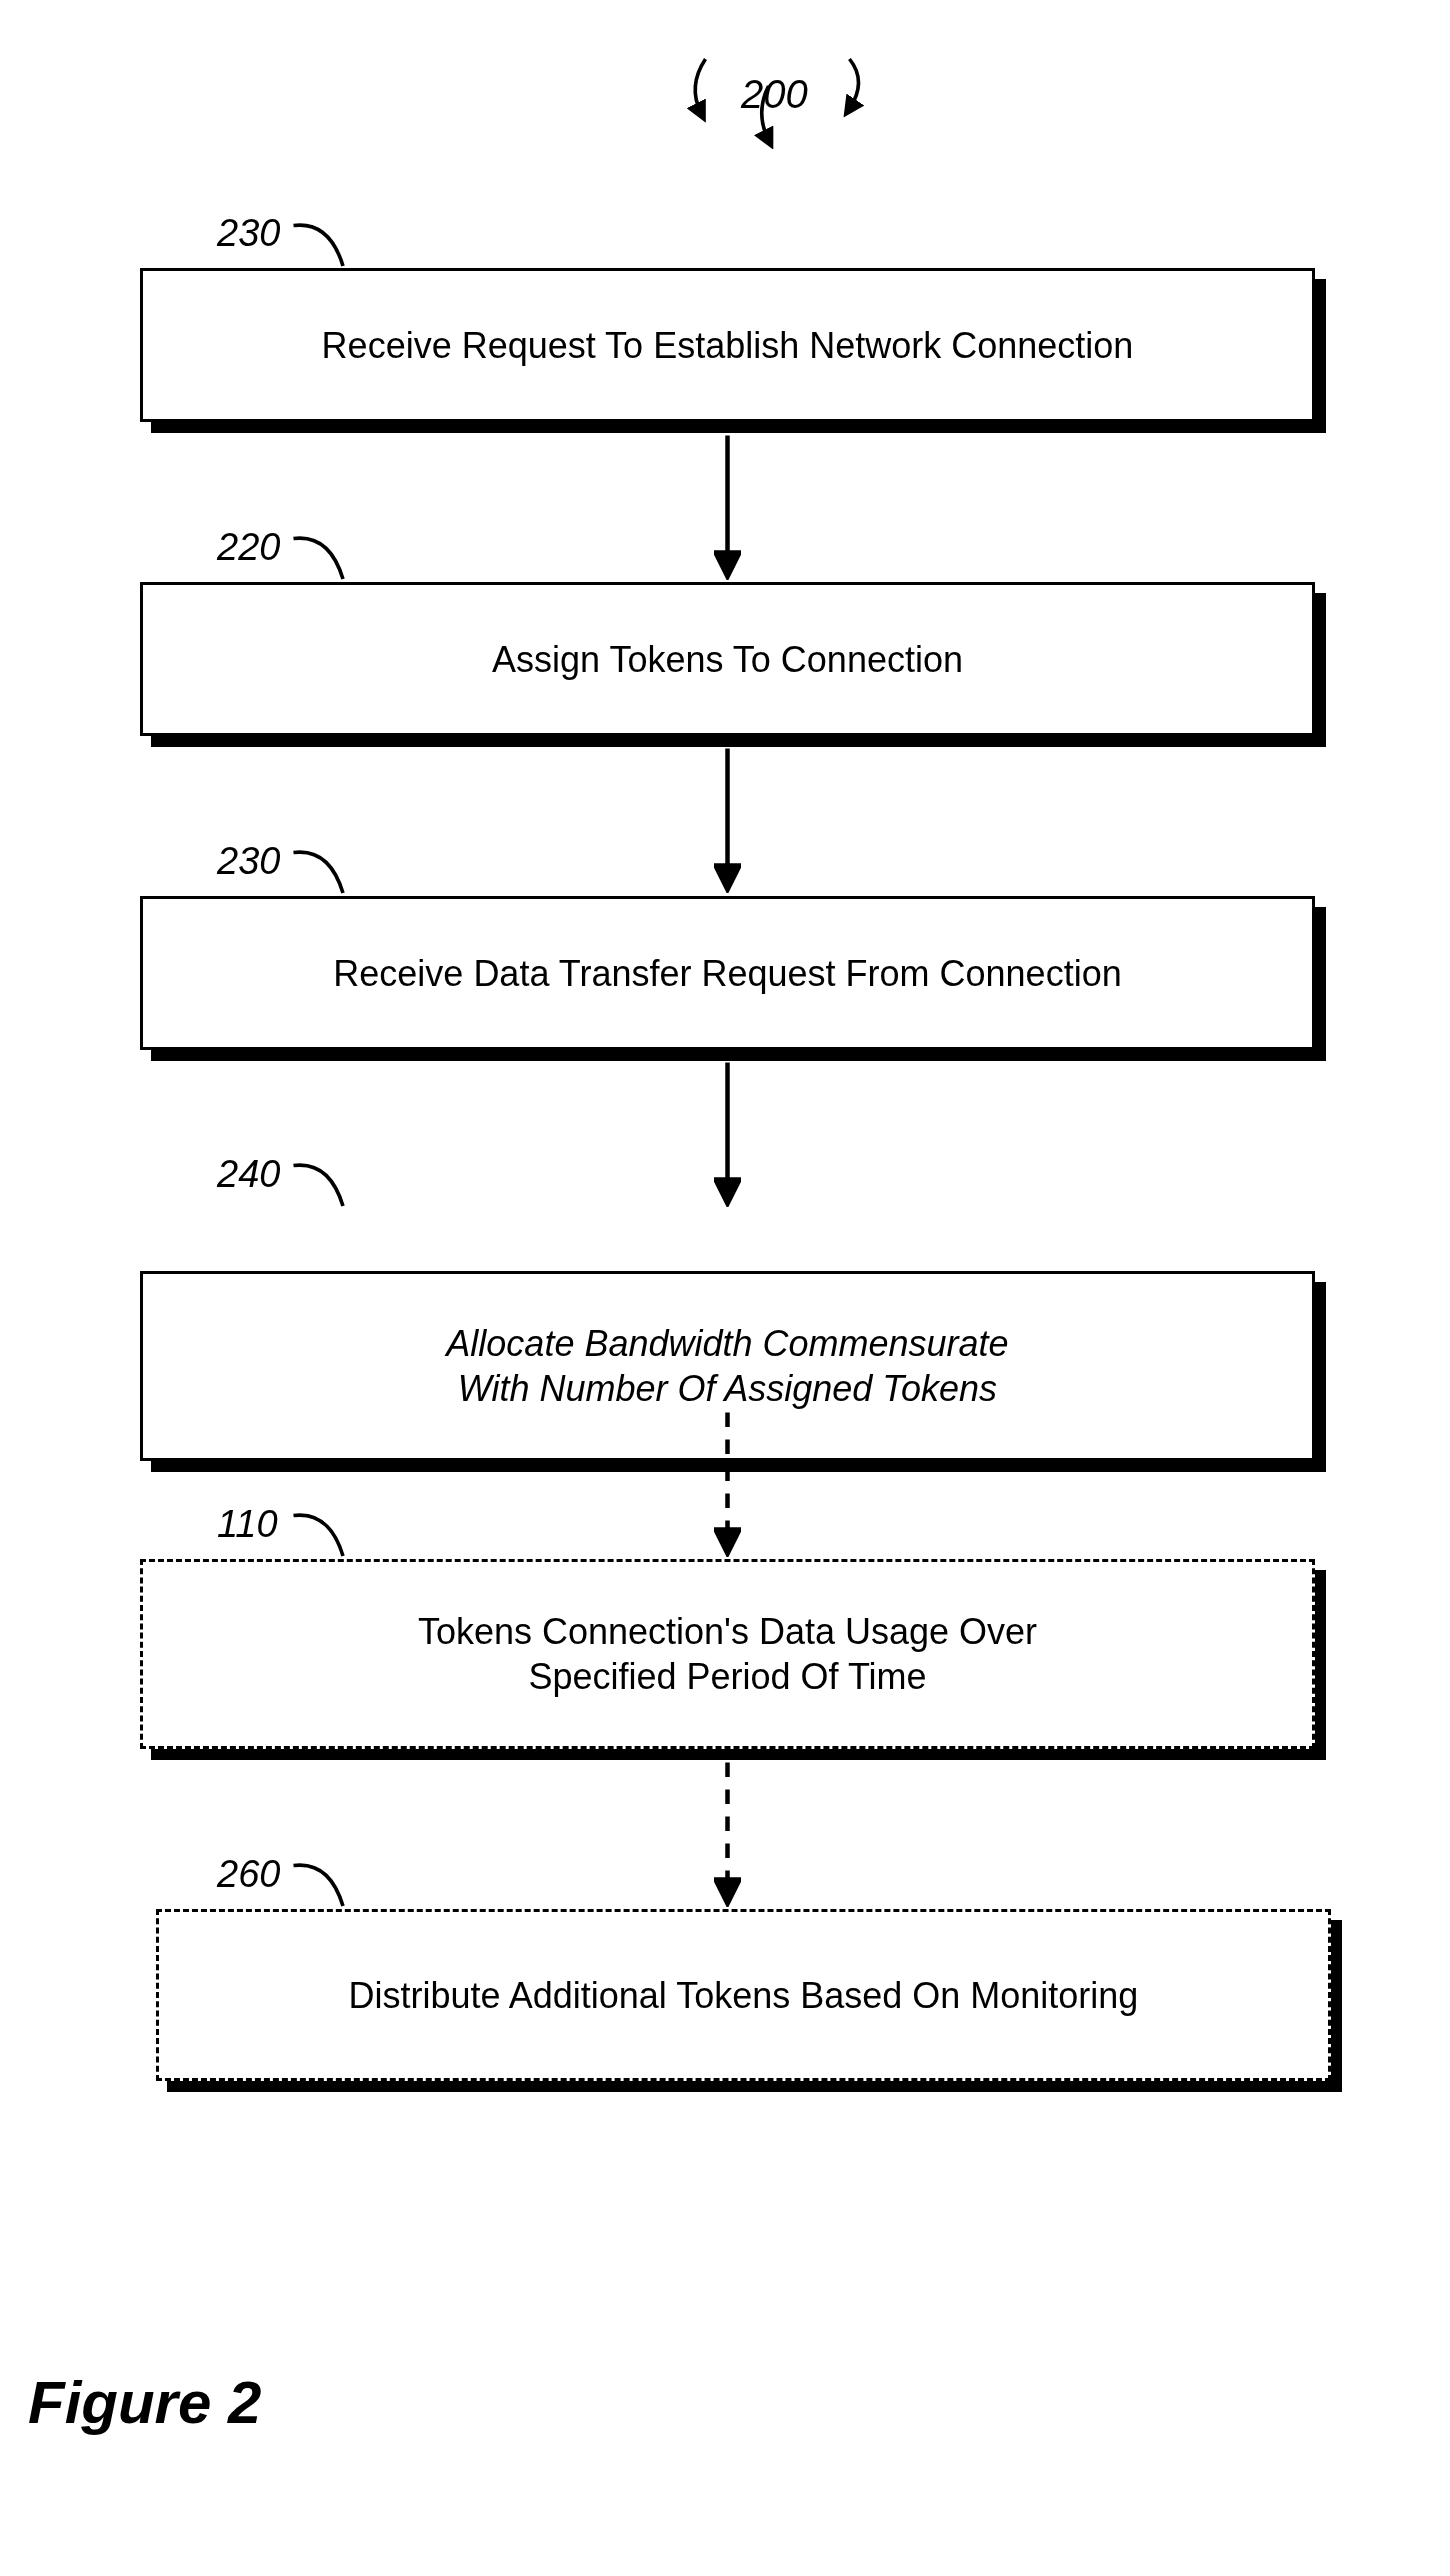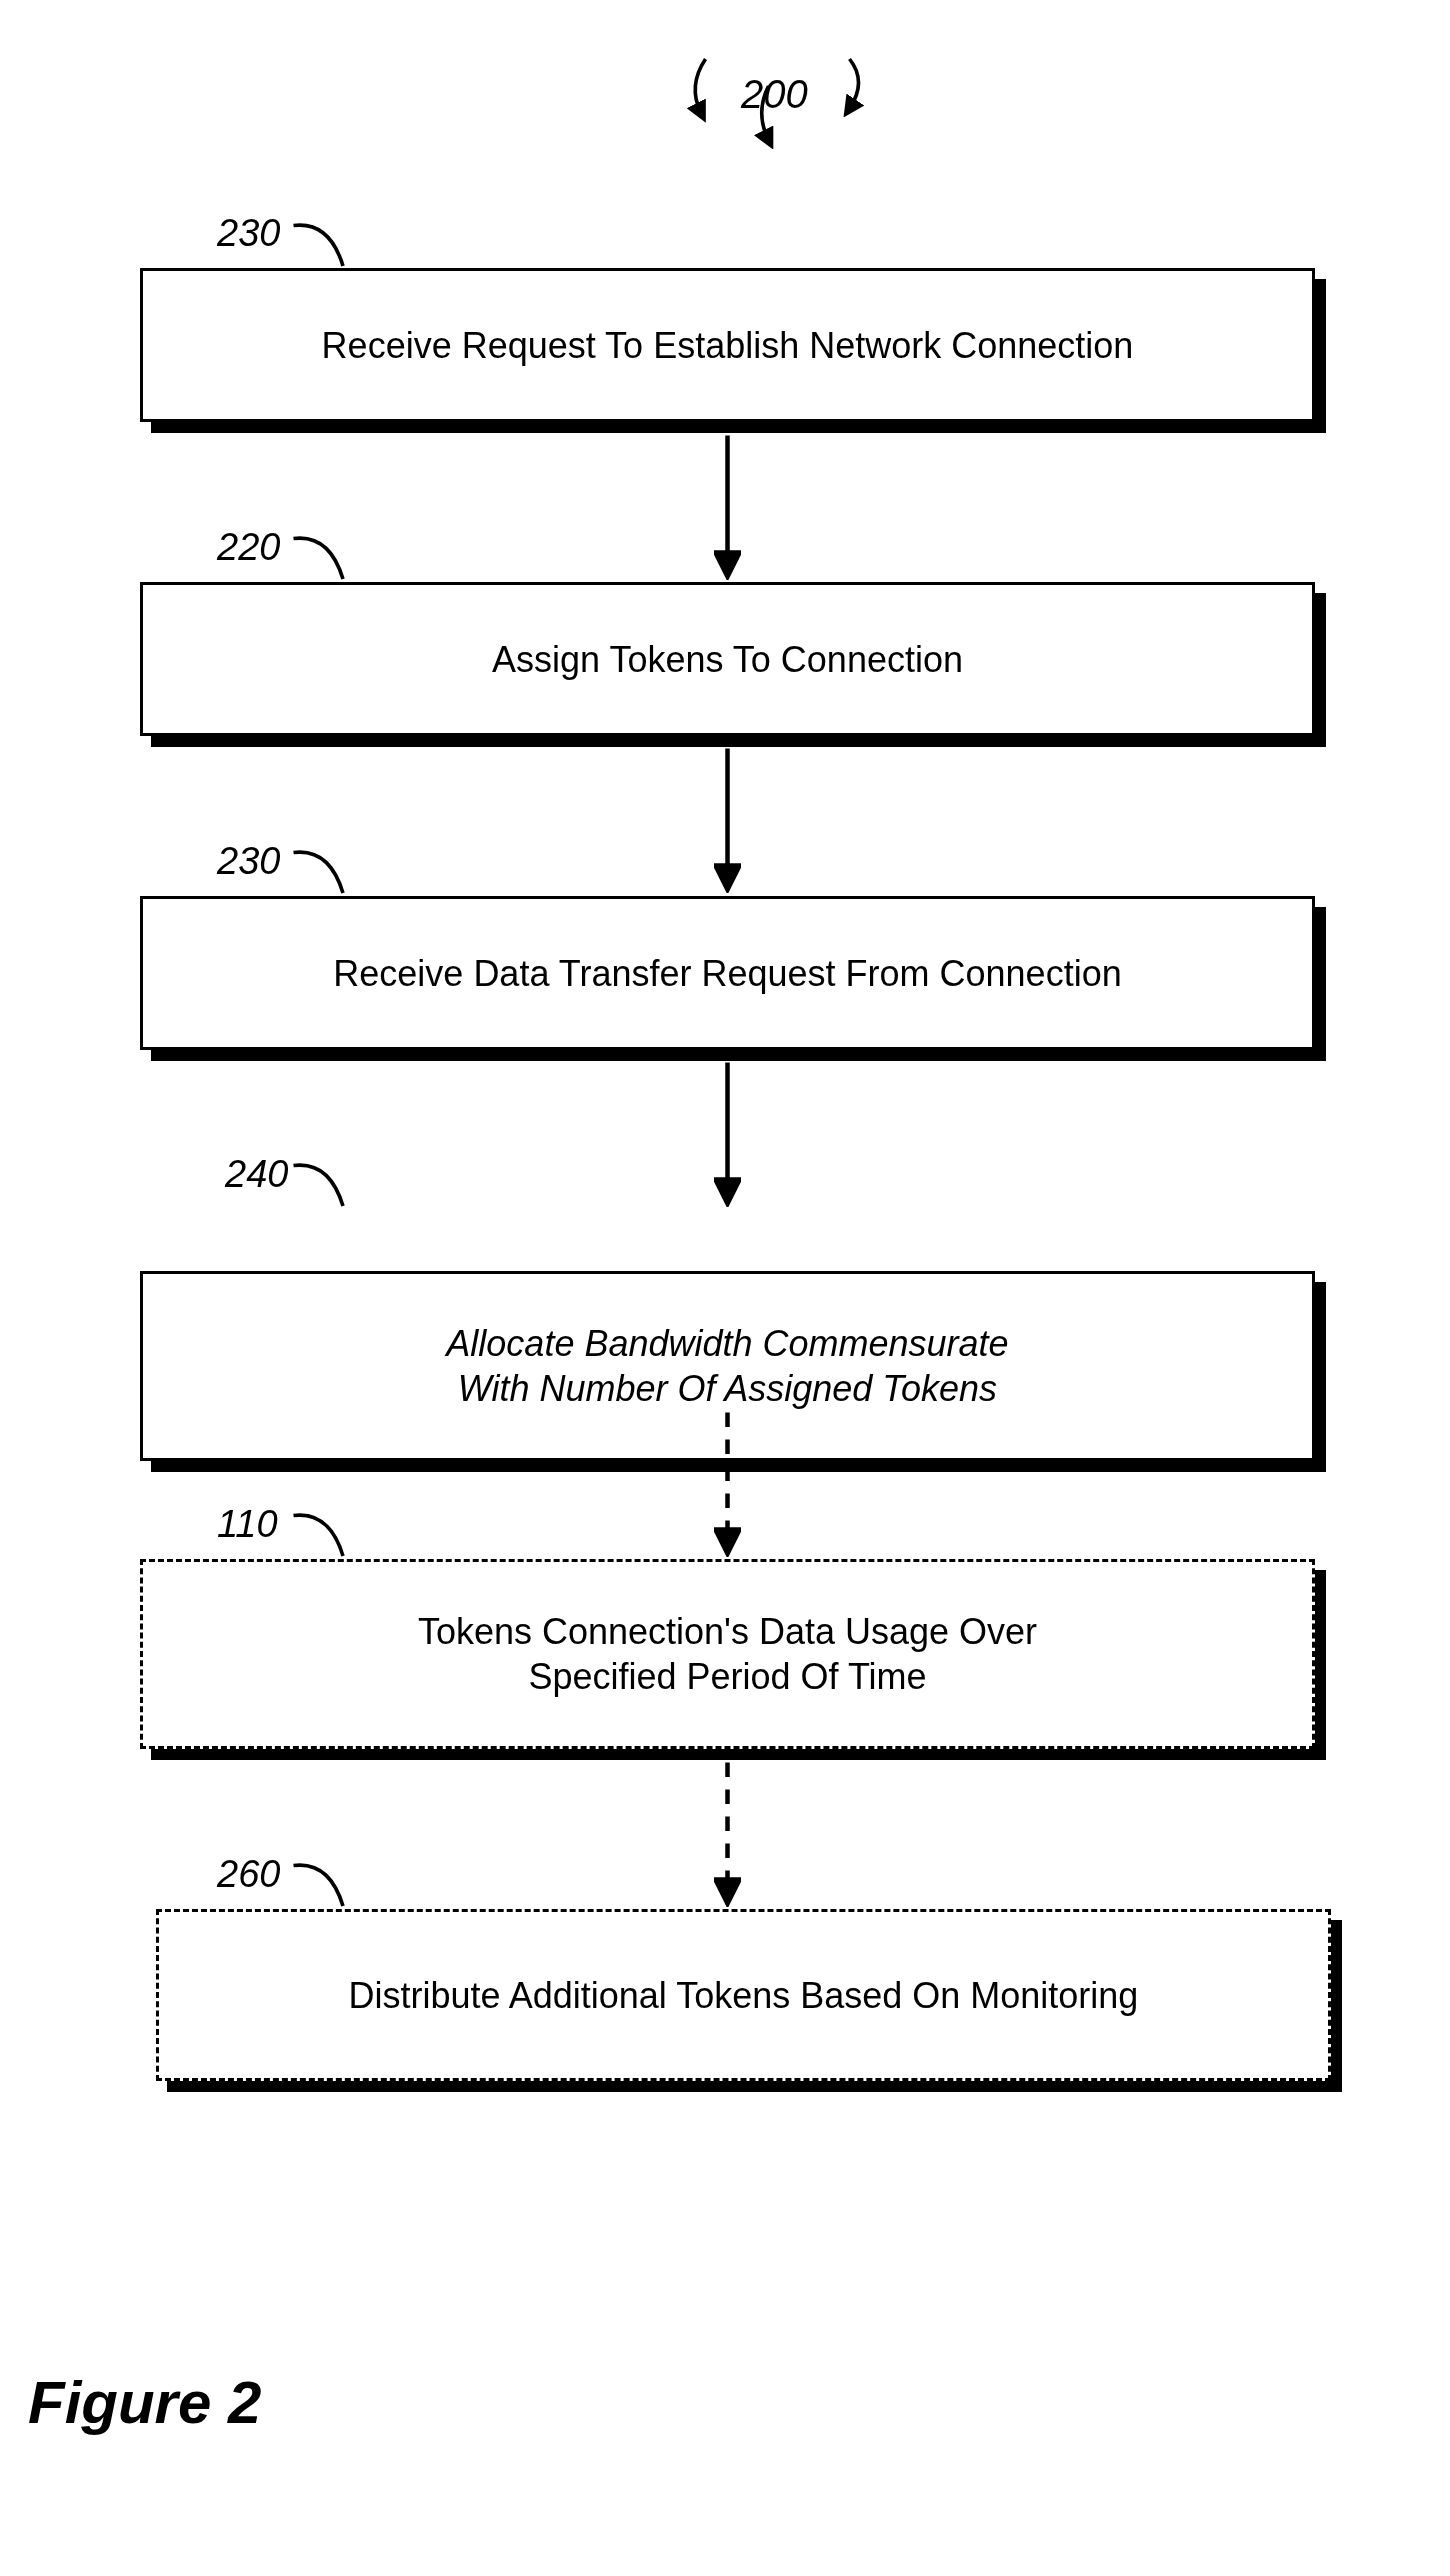--- a/index.html
+++ b/index.html
@@ -133,21 +133,21 @@
 
   <svg class="connector" style="left:714px; top:1062px; width:27px; height:145px;" viewBox="0 0 30 160" width="27" height="145">
     <defs>
       <marker id="ahBig3" viewBox="0 0 10 10" refX="5" refY="5" markerWidth="7" markerHeight="7" orient="auto-start-reverse">
         <path d="M 0 0 L 10 5 L 0 10 z" fill="#000"></path>
       </marker>
     </defs>
     <line x1="15" y1="0" x2="15" y2="145" stroke="#000" stroke-width="5" marker-end="url(#ahBig3)"></line>
   </svg>
 
-  <div class="steplabel" style="left:217px; top:1153px;margin-left:8px;">240</div>
+  <div class="steplabel" style="left:217px; top:1153px;">240</div>
   <svg class="leader" style="left:289px; top:1161px; width:63px; height:54px;" viewBox="0 0 70 60" width="63" height="54">
     <path d="M 5 5 Q 45 0 60 50" fill="none" stroke="#000" stroke-width="4"></path>
   </svg>
   <div class="box" style="left:140px; top:1271px; width:1175px; height:190px;font-style:italic;">
     <span style="white-space:pre-line;">Allocate Bandwidth Commensurate
 With Number Of Assigned Tokens</span>
   </div>
 
   <svg class="connector" style="left:714px; top:1412px; width:27px; height:145px;" viewBox="0 0 30 160" width="27" height="145">
     <defs>

